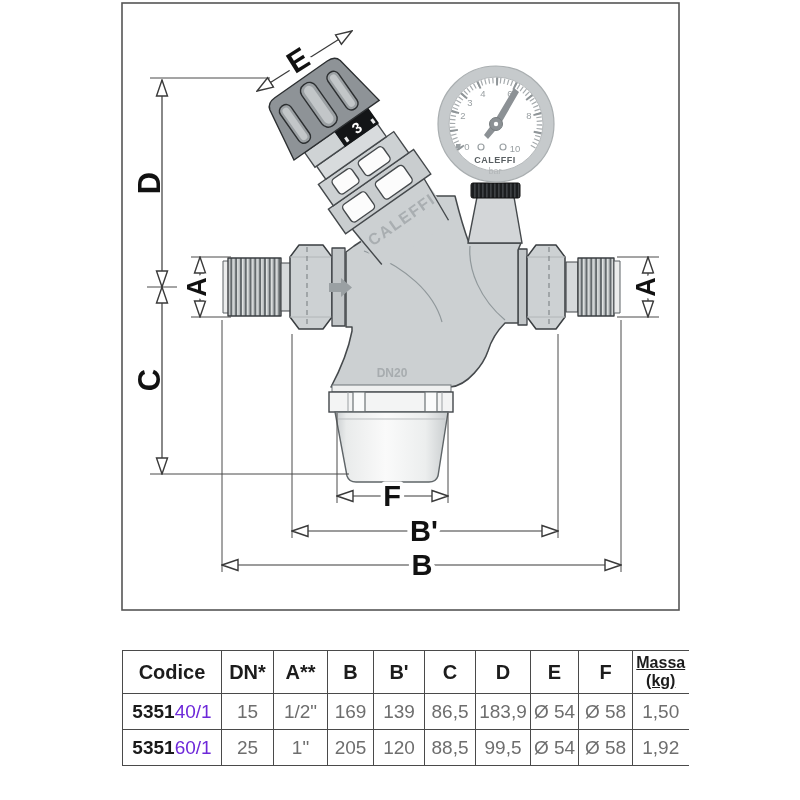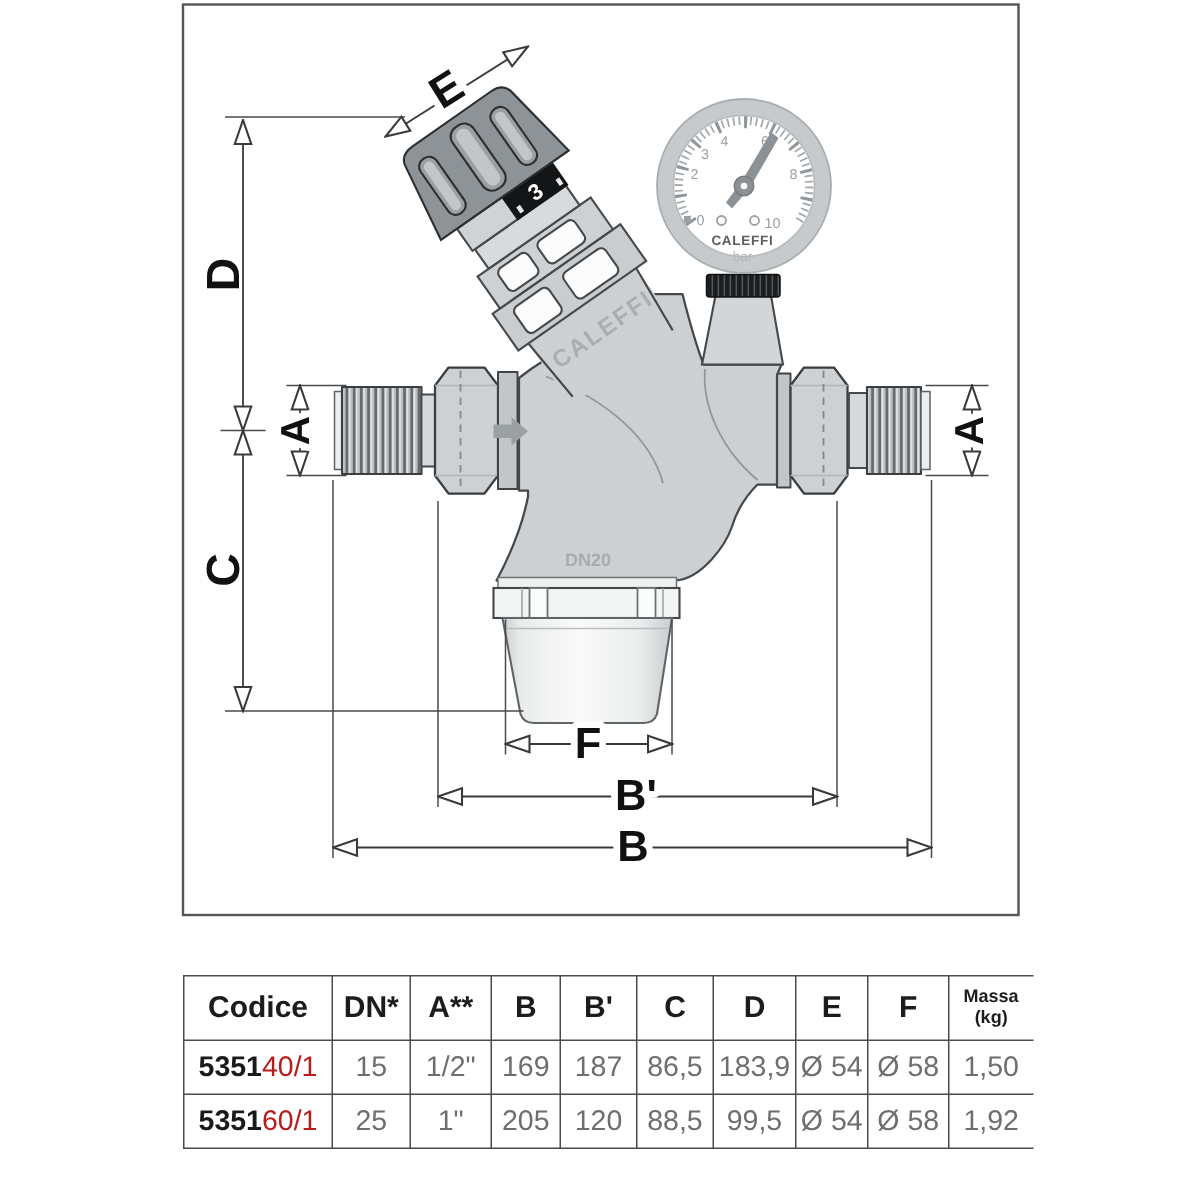--- a/index.html
+++ b/index.html
@@ -7,23 +7,23 @@
         font-family:"Liberation Sans", sans-serif;}
   .drawing{position:absolute;left:0;top:0;}
   
   table.spec{position:absolute;left:122px;top:650px;width:566px;border-collapse:collapse;
              table-layout:fixed;background:#fff;}
   table.spec th,table.spec td{border:1.6px solid #4a4a4a;text-align:center;vertical-align:middle;
              padding:0;overflow:hidden;white-space:nowrap;}
   table.spec th{color:#1c1c1c;font-size:20px;font-weight:bold;height:42px;border-radius:13px;}
   table.spec td{color:#6e6e6e;font-size:19px;height:35px;}
   table.spec th:last-child,table.spec td:last-child{border-right:none;}
-  .massa-hdr{font-size:12px;line-height:1.15;font-weight:bold;}
+  .massa-hdr{font-size:16px;line-height:1.15;font-weight:bold;text-decoration:underline;}
   .code-bold{color:#1a1a1a;font-weight:bold;margin-top:48px;}
-  .code-rest{color:#b91c1c;}
+  .code-rest{color:#6d28d9;}
   
   .dimlbl{font-family:"Liberation Sans",sans-serif;font-weight:bold;fill:#111;}
   .halo{paint-order:stroke;stroke:#ffffff;stroke-width:9px;stroke-linejoin:round;}
   .gaugenum{font-family:"Liberation Sans",sans-serif;fill:#9aa0a3;font-size:9.5px;}
 </style>
 </head>
 <body>
 
 <div class="page">
 
@@ -208,21 +208,21 @@
         <div>Massa</div>
         <div>(kg)</div>
       </div>
     </th>
   </tr>
   <tr>
     <td><span class="code-bold">5351</span><span class="code-rest">40/1</span></td>
     <td>15</td>
     <td>1/2"</td>
     <td>169</td>
-    <td>187</td>
+    <td>139</td>
     <td>86,5</td>
     <td>183,9</td>
     <td>Ø 54</td>
     <td>Ø 58</td>
     <td>1,50</td>
   </tr>
   <tr>
     <td><span class="code-bold">5351</span><span class="code-rest">60/1</span></td>
     <td>25</td>
     <td>1"</td>

